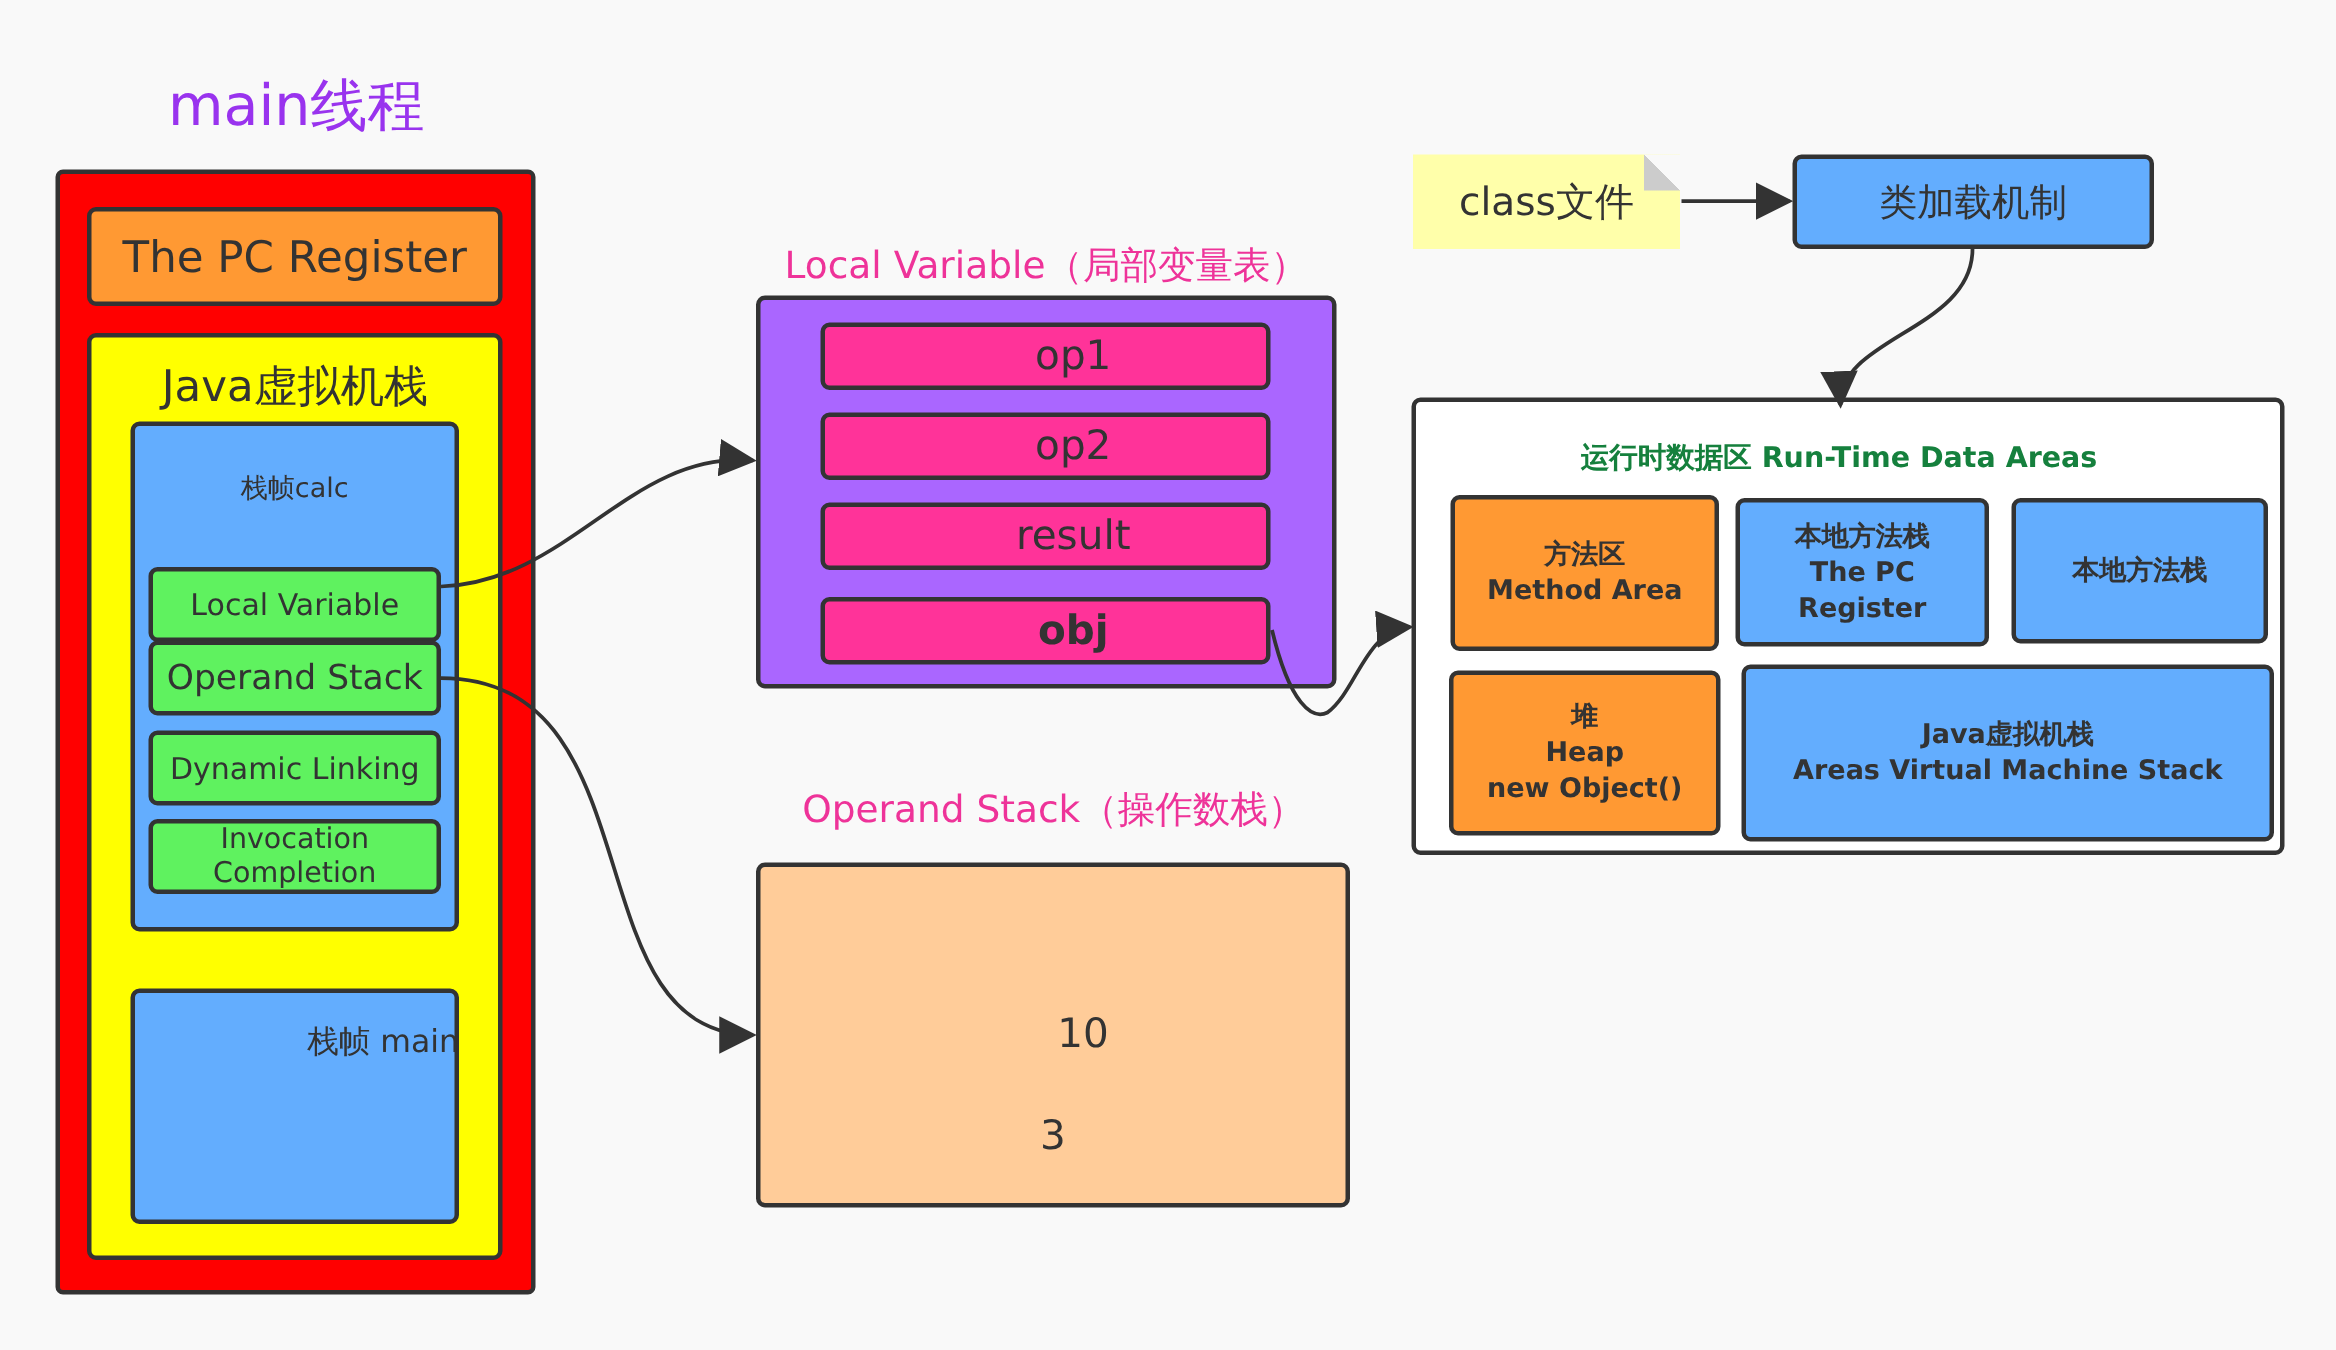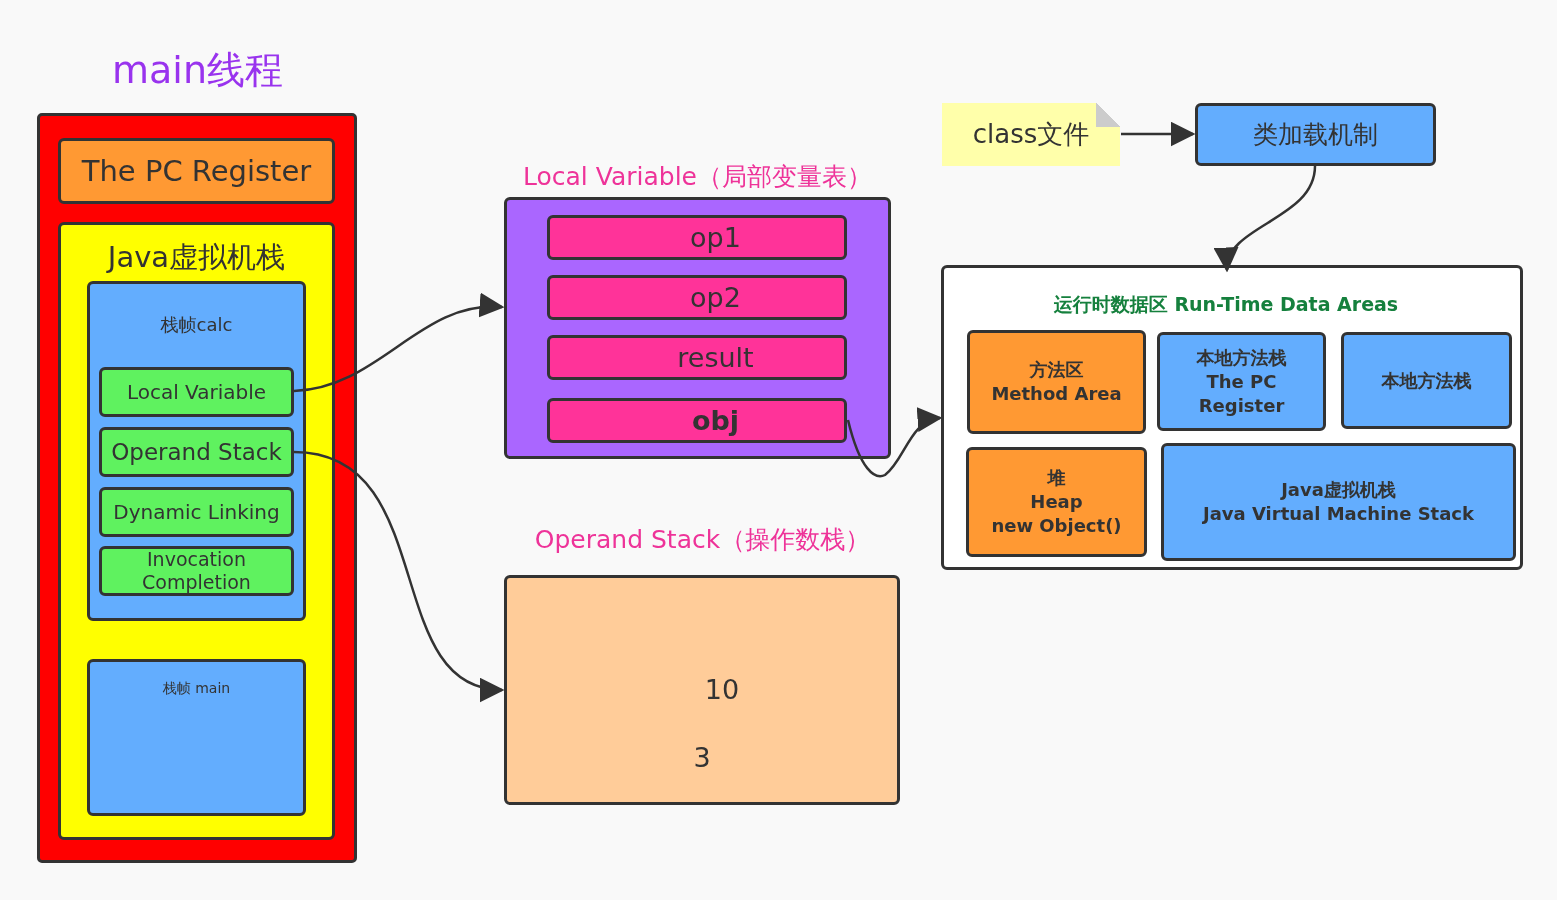--- a/index.html
+++ b/index.html
@@ -16,26 +16,26 @@
 
   #title { left: 0; top: 45px; width: 395px; text-align: center; font-size: 38px; color: #9933ee; }
 
   #thread { left: 37px; top: 113px; width: 320px; height: 750px; background: #ff0000; border-radius: 5px; }
   #pc { left: 58px; top: 138px; width: 277px; height: 66px; background: #ff9933; font-size: 29px; }
   #jvm { left: 58px; top: 222px; width: 277px; height: 618px; background: #ffff00; }
   #jvm-title { left: 58px; top: 238px; width: 277px; text-align: center; font-size: 29px; }
   #frame-calc { left: 87px; top: 281px; width: 219px; height: 340px; background: #63adfe; }
   #frame-calc-label { left: 87px; top: 313px; width: 219px; text-align: center; font-size: 18px; }
   .green { background: #5ff25f; left: 99px; width: 195px; height: 50px; font-size: 20px; }
-  #g1 { top: 367px; }
+  #g1 { top: 378px; }
   #g2 { top: 427px; font-size: 23px; }
   #g3 { top: 487px; }
   #g4 { top: 546px; font-size: 19px; line-height: 23px; }
   #frame-main { left: 87px; top: 659px; width: 219px; height: 157px; background: #63adfe; }
-  #frame-main-label { left: 87px; top: 680px; width: 219px; text-align: center; font-size: 14px; }
+  #frame-main-label { left: 87px; top: 680px; width: 219px; text-align: right; font-size: 21px; }
 
   #lv-title { left: 505px; top: 160px; width: 385px; text-align: center; font-size: 25px; color: #ee3399; }
   #lv { left: 504px; top: 197px; width: 387px; height: 262px; background: #aa66ff; }
   .pink { background: #ff3399; left: 547px; width: 300px; height: 45px; font-size: 27px; padding-left: 37px; }
   #p1 { top: 215px; }
   #p2 { top: 275px; }
   #p3 { top: 335px; }
   #p4 { top: 398px; font-weight: bold; }
 
   #os-title { left: 505px; top: 523px; width: 395px; text-align: center; font-size: 25px; color: #ee3399; }
@@ -111,21 +111,21 @@
 <div id="rt3" class="abs box center col rt-box blue">
   <span>本地方法栈</span>
 </div>
 <div id="rt4" class="abs box center col rt-box orange">
   <span>堆</span>
   <span>Heap</span>
   <span>new Object()</span>
 </div>
 <div id="rt5" class="abs box center col rt-box blue">
   <span>Java虚拟机栈</span>
-  <span>Java Virtual Machine Stack</span>
+  <span>Areas Virtual Machine Stack</span>
 </div>
 
 <svg id="links" width="1557" height="900">
   <defs>
     <marker id="arrow" markerWidth="10" markerHeight="10" refX="9" refY="5" orient="auto" markerUnits="strokeWidth">
       <path d="M0,0 L10,5 L0,10 z" fill="#333333"></path>
     </marker>
   </defs>
   <path d="M294,391 C380,388 420,300 502,307" fill="none" stroke="#333333" stroke-width="2.5" marker-end="url(#arrow)"></path>
   <path d="M294,452 C440,452 380,690 502,690" fill="none" stroke="#333333" stroke-width="2.5" marker-end="url(#arrow)"></path>

